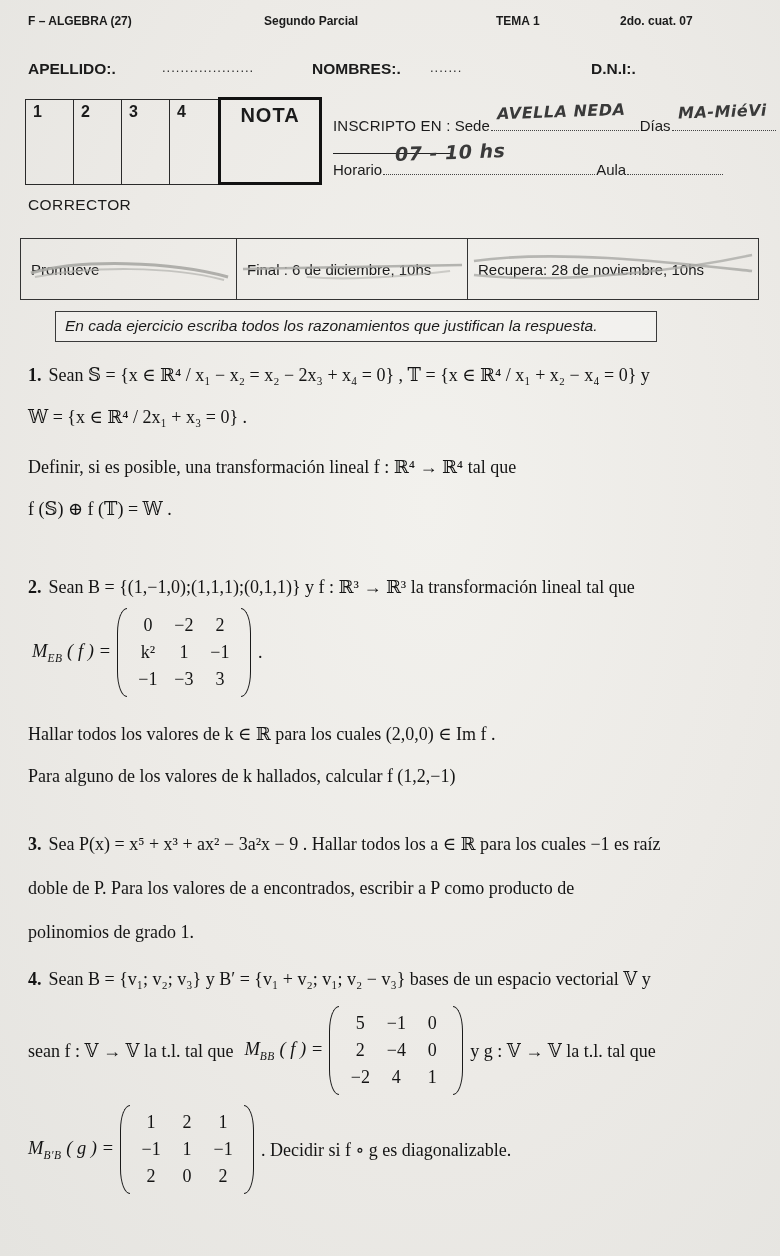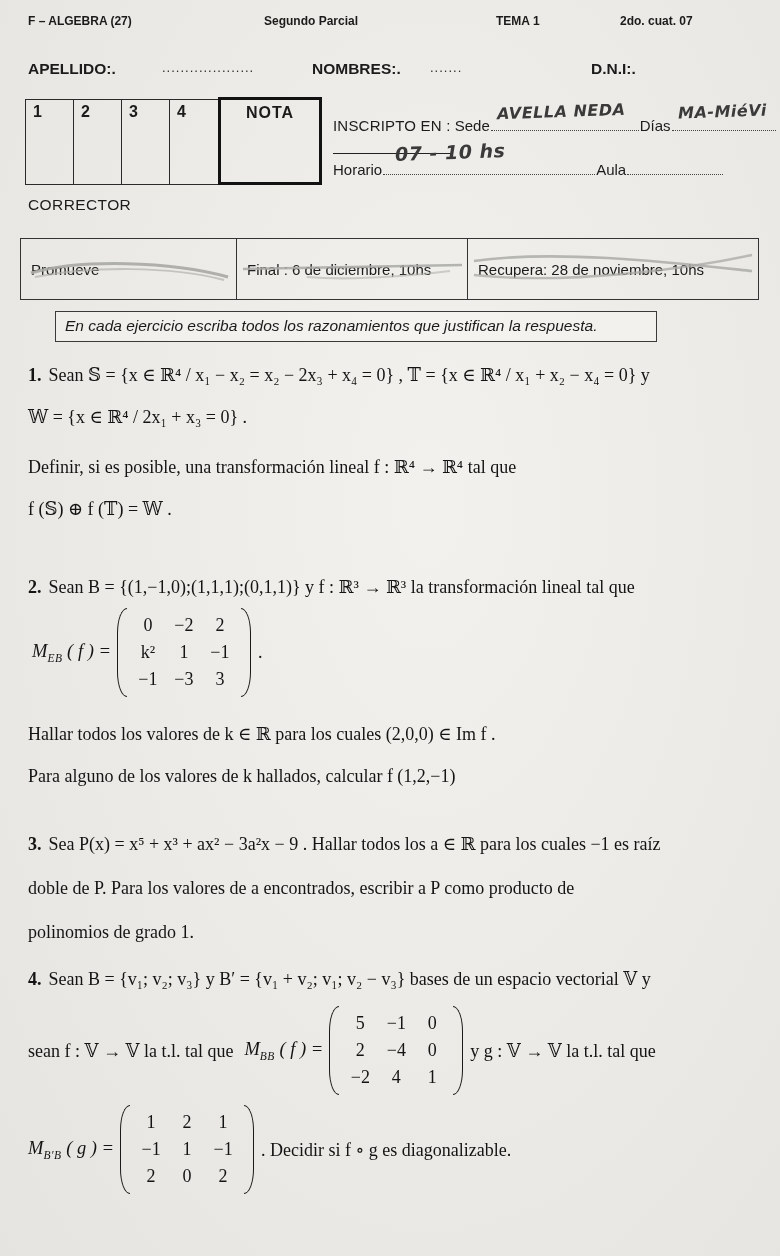--- a/index.html
+++ b/index.html
@@ -19,21 +19,21 @@
   .id-lbl { font-size:15.5px; font-weight:700; }
   .id-dots { font-size:13px; letter-spacing:1px; color:#2c2c2c; }
   .i-apellido { left:28px; } .i-dots1 { left:162px; } .i-nombres { left:312px; }
   .i-dots2 { left:430px; } .i-dni { left:583px;margin-left:8px; }
 
   
   .grid { left:25px; top:99px; display:flex; align-items:flex-start; }
   .gwrap { display:flex; border:1.6px solid #2a2a2a; border-right:none; height:84px; }
   .gcell { width:48px; border-right:1.4px solid #2a2a2a; font-size:16px; font-weight:700; padding:3px 0 0 7px; box-sizing:border-box; }
   .gcell:last-child { border-right:none; }
-  .nota { width:104px; height:88px; margin-top:-2px; border:3.4px solid #121212; box-sizing:border-box; text-align:center; font-size:16px; font-weight:700; letter-spacing:1px; padding-top:4px; }
+  .nota { width:104px; height:88px; margin-top:-2px; border:3.4px solid #121212; box-sizing:border-box; text-align:center; font-size:20px; font-weight:700; letter-spacing:1px; padding-top:4px; }
 
   
   .insc { left:333px; top:117px; width:446px; font-size:15px; }
   .insc-line { position:relative; white-space:nowrap; }
   .insc-line2 { margin-top:27px; }
   .ulbl { font-weight:400; border-bottom:1.6px solid #222; padding-bottom:19px; letter-spacing:.2px; }
   .leader { display:inline-block; border-bottom:1.9px dotted #444; height:13px; position:relative; vertical-align:baseline; margin:0 1px; }
   .ld-sede { width:148px; } .ld-dias { width:104px; } .ld-horario { width:212px; } .ld-aula { width:96px; }
   .hand { position:absolute; left:6px; top:-15px; font-family:"DejaVu Sans", sans-serif; font-style:italic; font-weight:600; color:#3a3a3a; font-size:16px; transform:rotate(-2deg); letter-spacing:.5px; white-space:nowrap; }
   .hand-horario { font-size:19px; top:-20px; left:12px; }

